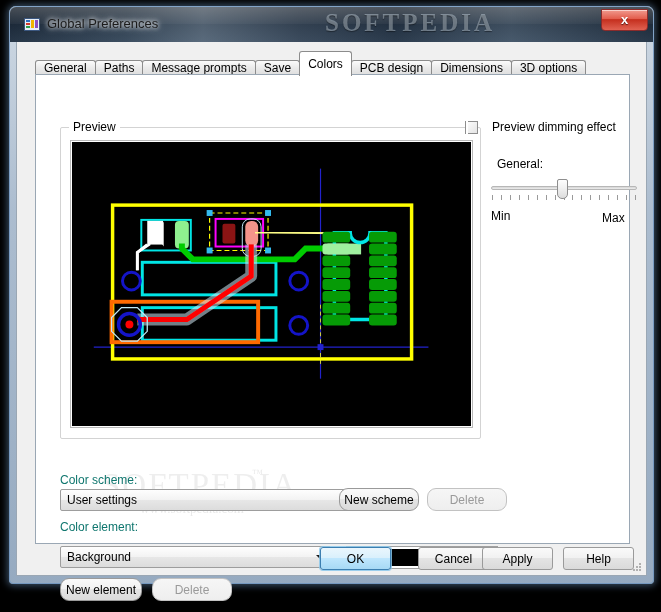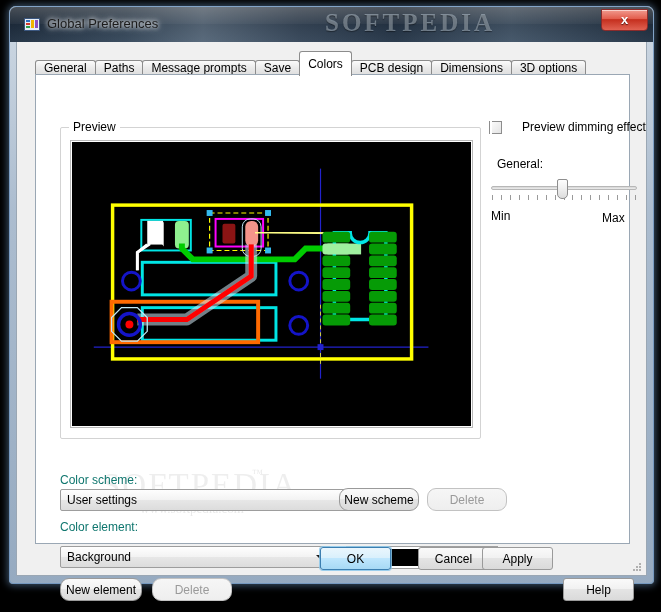--- a/index.html
+++ b/index.html
@@ -156,22 +156,22 @@
     left: 9px; top: 12px;
     width: 403px; height: 288px;
     background: #fff;
     border: 1px solid #b8b8b8;
     padding: 1px;
   }
   #preview-canvas { width: 100%; height: 100%; display: block; background: #000; }
 
   
   #dim-check-row {
-    position: absolute; left: 453px; top: 45px;
-    display: flex; align-items: center; gap: 20px;
+    position: absolute; left: 429px; top: 45px;
+    display: flex; align-items: center; gap: 14px;
   }
   .checkbox-box {
     width: 13px; height: 13px;
     border: 1px solid #8d8d8d;
     background: linear-gradient(135deg, #fdfdfd 0%, #e4e4e4 100%);
   }
   .checkbox-box-inner {
     width: 100%; height: 100%;
     border: 1px solid #fff;
     background: linear-gradient(135deg, #f5f5f5, #dcdcdc);
@@ -550,21 +550,21 @@
     <div id="footer">
       <div class="footer-btn default" style="left:303px;">
           <span>OK</span>
         </div>
       <div class="footer-btn" style="left:401px;">
           <span>Cancel</span>
         </div>
       <div class="footer-btn" style="left:465px;">
           <span>Apply</span>
         </div>
-      <div class="footer-btn" style="left:546px;margin-top:31px;">
+      <div class="footer-btn" style="left:546px;">
           <span>Help</span>
         </div>
       <div id="resize-grip">
         <span class="grip-dot" style="left:8px; top:2px;"></span>
         <span class="grip-dot" style="left:5px; top:5px;"></span>
         <span class="grip-dot" style="left:8px; top:5px;"></span>
         <span class="grip-dot" style="left:2px; top:8px;"></span>
         <span class="grip-dot" style="left:5px; top:8px;"></span>
         <span class="grip-dot" style="left:8px; top:8px;"></span>
       </div>

